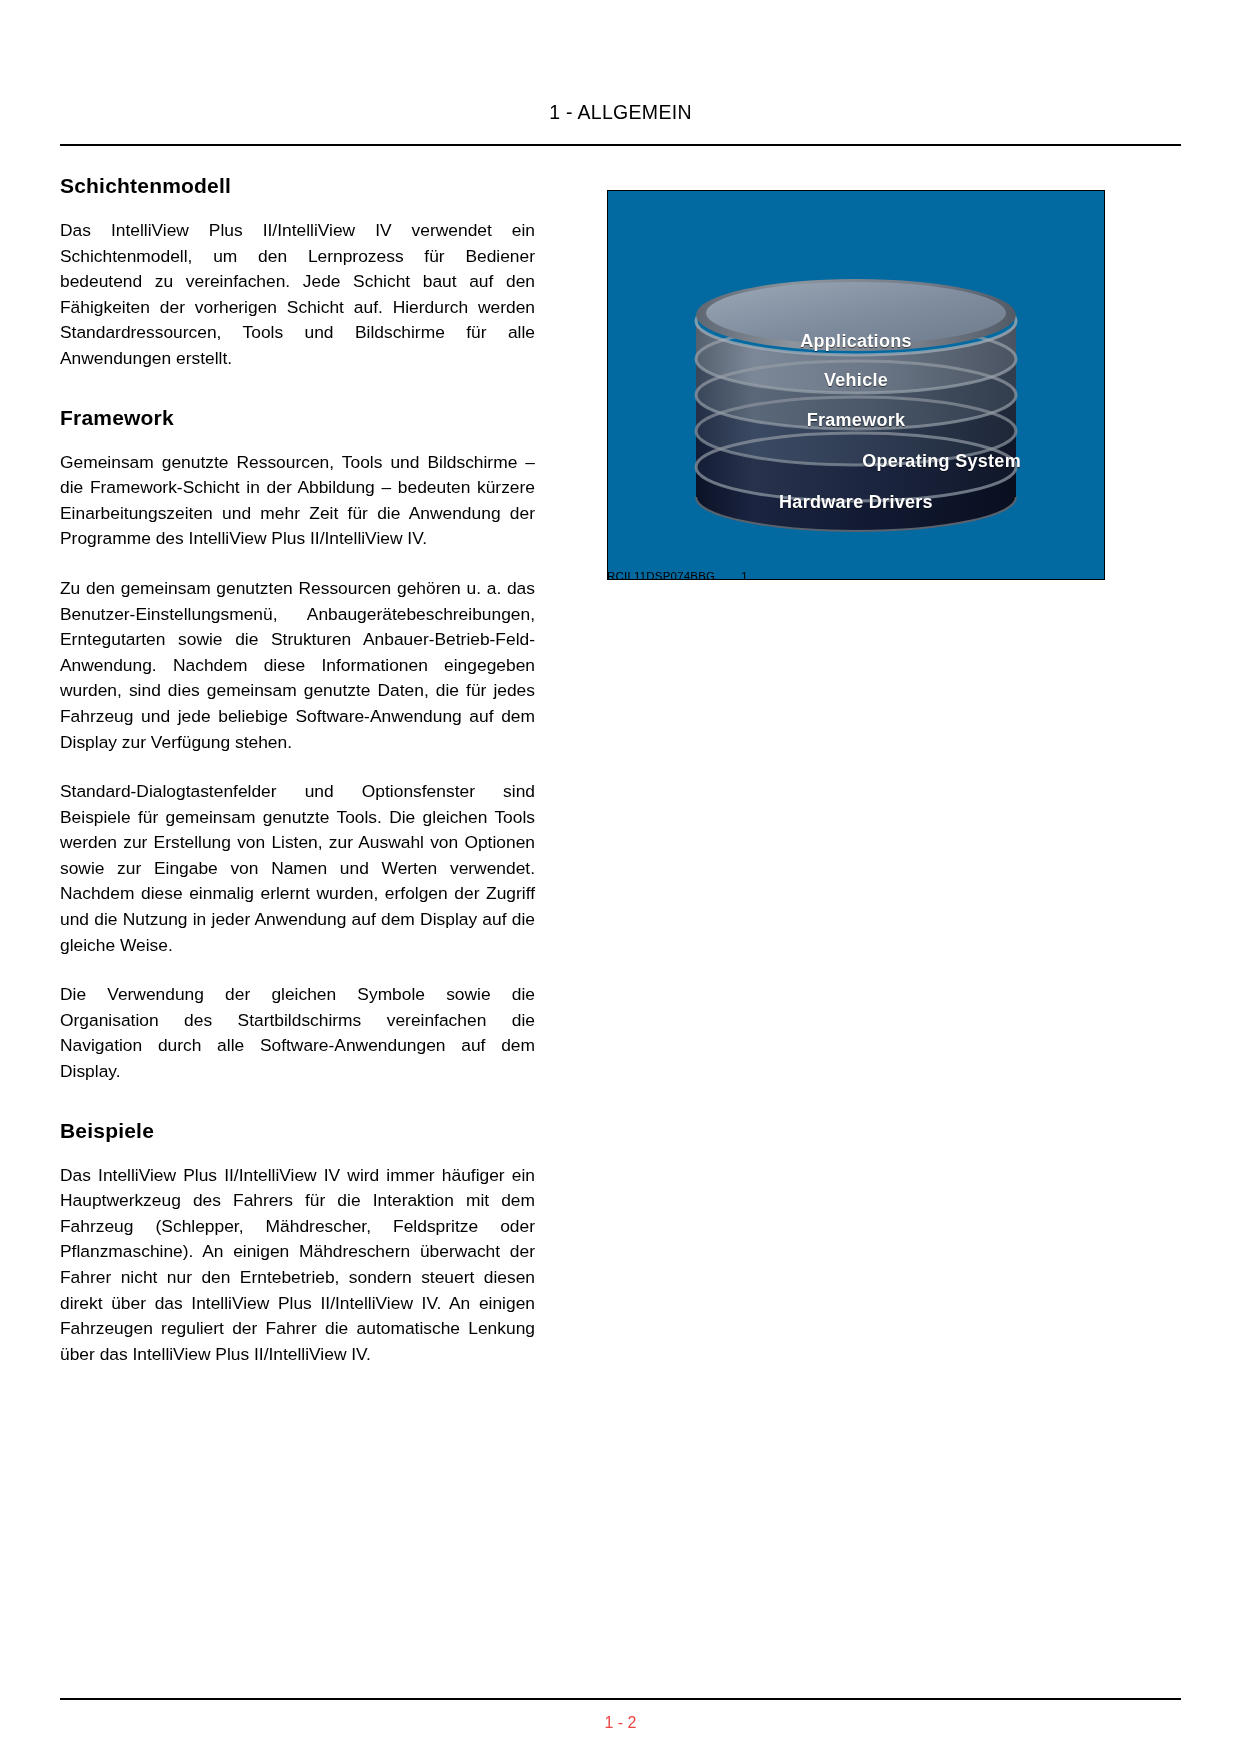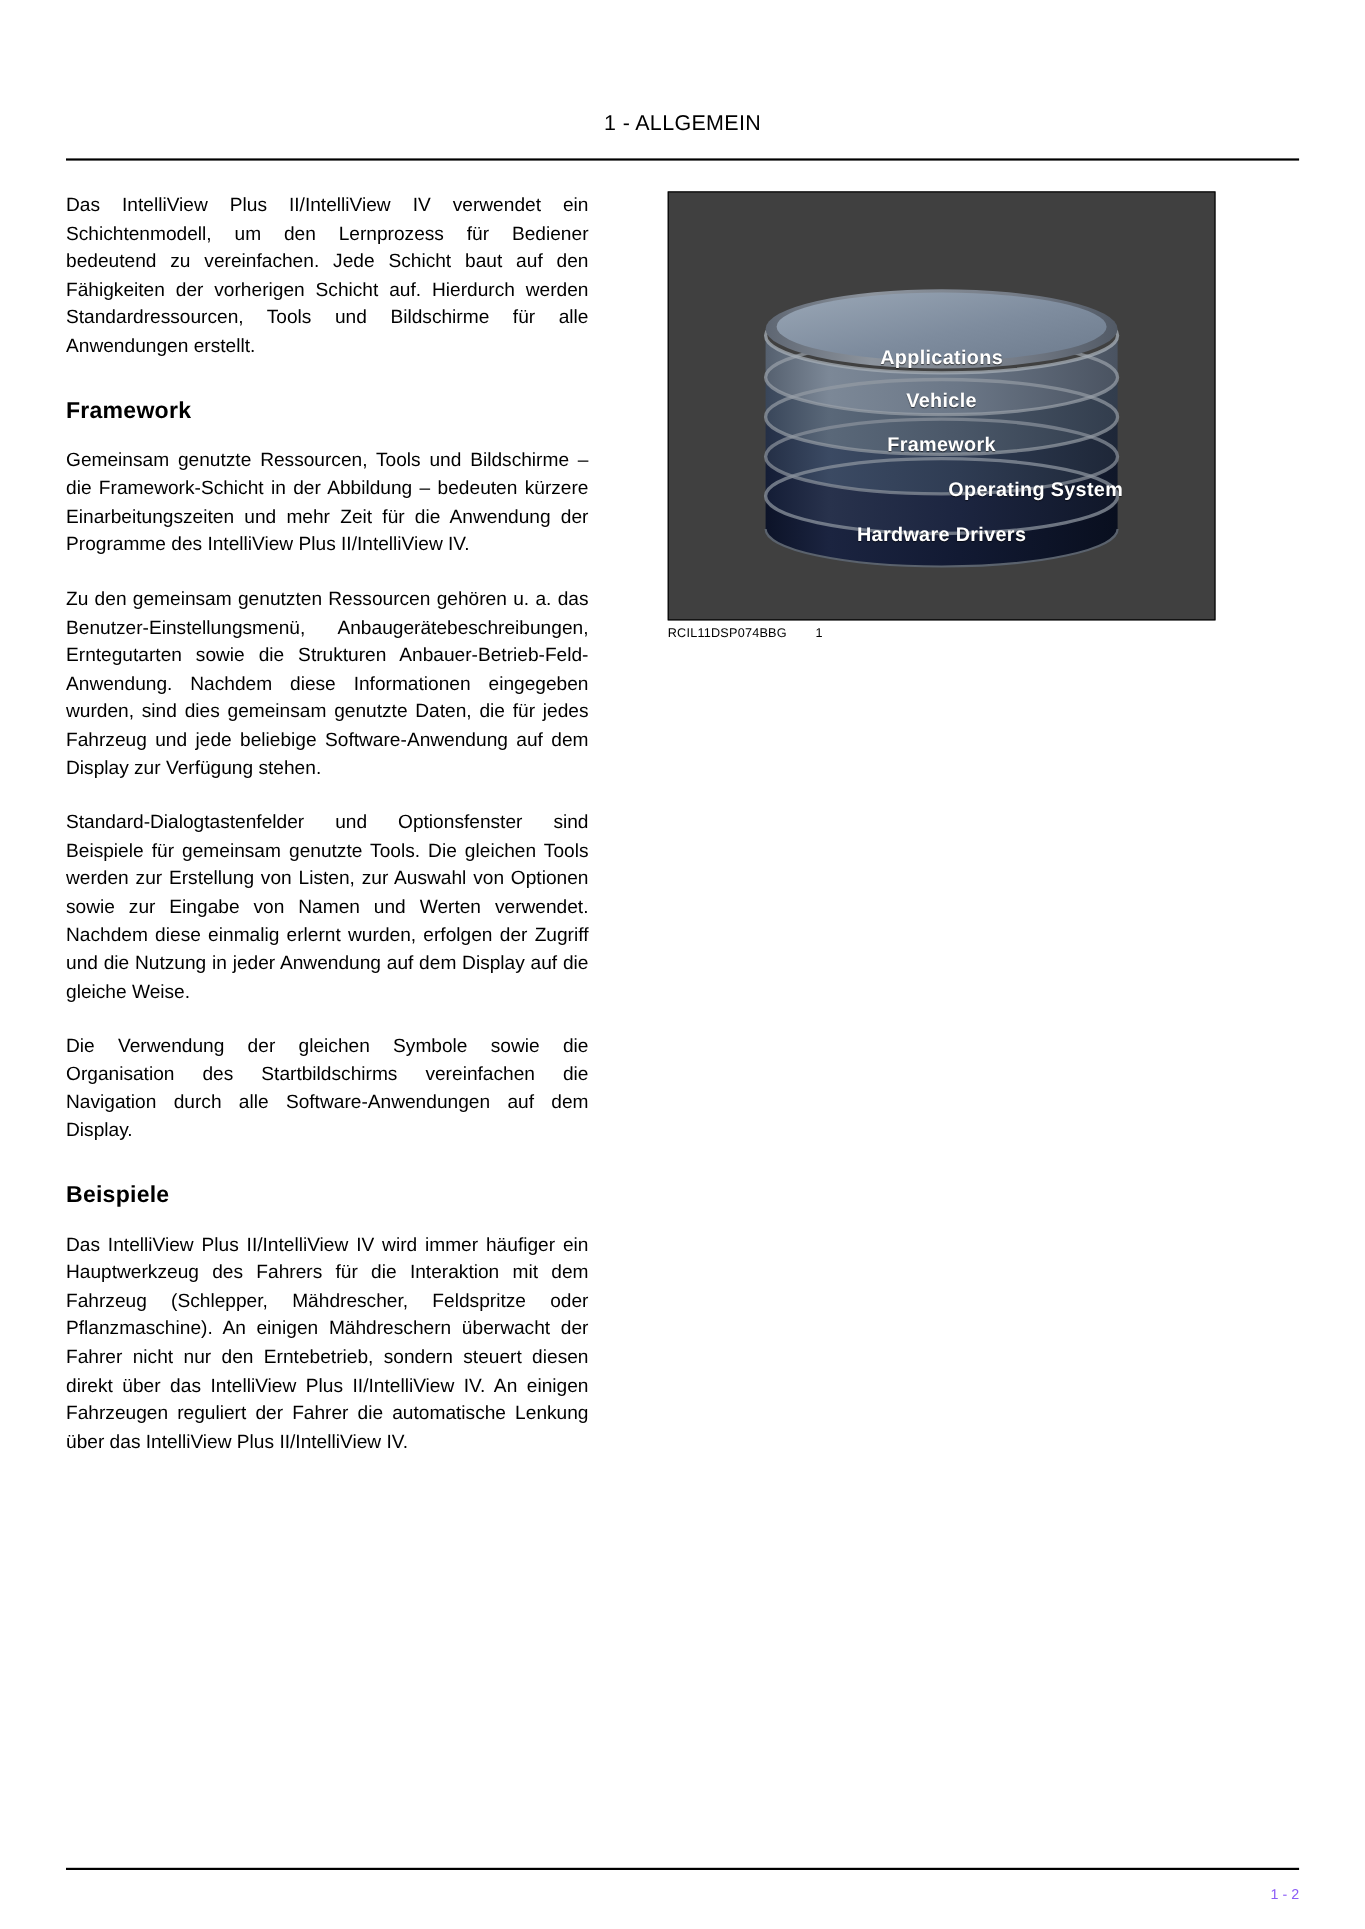--- a/index.html
+++ b/index.html
@@ -48,23 +48,23 @@
     top: 1652px;
     width: 1121px;
     height: 2px;
     background: #000;
   }
   .footer {
     position: absolute;
     left: 60px;
     top: 1668px;
     width: 1121px;
-    text-align: right;
-    font-size: 13px;
-    color: #8b5cf6;
+    text-align: center;
+    font-size: 16px;
+    color: #ef4444;
   }
   
   .col-left {
     position: absolute;
     left: 60px;
     top: 128px;
     width: 475px;
   }
   h2.section {
     font-size: 21px;
@@ -81,25 +81,25 @@
     margin: 0 0 24px 0;
     text-align: justify;
     -webkit-hyphens: none;
     hyphens: none;
   }
   p.body.last { margin-bottom: 26px; }
   
   .figure-box {
     position: absolute;
     left: 607px;
-    top: 128px;
+    top: 144px;
     width: 498px;
     height: 390px;
     border: 1.5px solid #000;
-    background: #404040;
+    background: #0369a1;
     box-sizing: border-box;
     text-decoration: underline;
   }
   .cyl {
     position: absolute;
     left: 50%;
     top: 18px;
     transform: translateX(-50%);
     width: 330px;
     height: 340px;
@@ -133,20 +133,21 @@
 </head>
 <body>
 
 <div class="page">
 
   <div class="header">1 - ALLGEMEIN</div>
   <div class="header-rule"></div>
 
   <div class="col-left">
 
+    <h2 class="section">Schichtenmodell</h2>
     <p class="body">Das IntelliView Plus II/IntelliView IV verwendet ein Schichtenmodell, um den Lernprozess für Bediener bedeutend zu vereinfachen.  Jede Schicht baut auf den Fähigkeiten der vorherigen Schicht auf.  Hierdurch werden Standardressourcen, Tools und Bildschirme für alle Anwendungen erstellt.</p>
 
     <h2 class="section spaced">Framework</h2>
     <p class="body">Gemeinsam genutzte Ressourcen, Tools und Bildschirme – die Framework-Schicht in der Abbildung – bedeuten kürzere Einarbeitungszeiten und mehr Zeit für die Anwendung der Programme des IntelliView Plus II/IntelliView IV.</p>
     <p class="body">Zu den gemeinsam genutzten Ressourcen gehören u. a. das Benutzer-Einstellungsmenü, Anbaugerätebeschreibungen, Erntegutarten sowie die Strukturen Anbauer-Betrieb-Feld-Anwendung.  Nachdem diese Informationen eingegeben wurden, sind dies gemeinsam genutzte Daten, die für jedes Fahrzeug und jede beliebige Software-Anwendung auf dem Display zur Verfügung stehen.</p>
     <p class="body">Standard-Dialogtastenfelder und Optionsfenster sind Beispiele für gemeinsam genutzte Tools. Die gleichen Tools werden zur Erstellung von Listen, zur Auswahl von Optionen sowie zur Eingabe von Namen und Werten verwendet. Nachdem diese einmalig erlernt wurden, erfolgen der Zugriff und die Nutzung in jeder Anwendung auf dem Display auf die gleiche Weise.</p>
     <p class="body last">Die Verwendung der gleichen Symbole sowie die Organisation des Startbildschirms vereinfachen die Navigation durch alle Software-Anwendungen auf dem Display.</p>
 
     <h2 class="section spaced">Beispiele</h2>
     <p class="body">Das IntelliView Plus II/IntelliView IV wird immer häufiger ein Hauptwerkzeug des Fahrers für die Interaktion mit dem Fahrzeug (Schlepper, Mähdrescher, Feldspritze oder Pflanzmaschine).  An einigen Mähdreschern überwacht der Fahrer nicht nur den Erntebetrieb, sondern steuert diesen direkt über das IntelliView Plus II/IntelliView IV. An einigen Fahrzeugen reguliert der Fahrer die automatische Lenkung über das IntelliView Plus II/IntelliView IV.</p>

